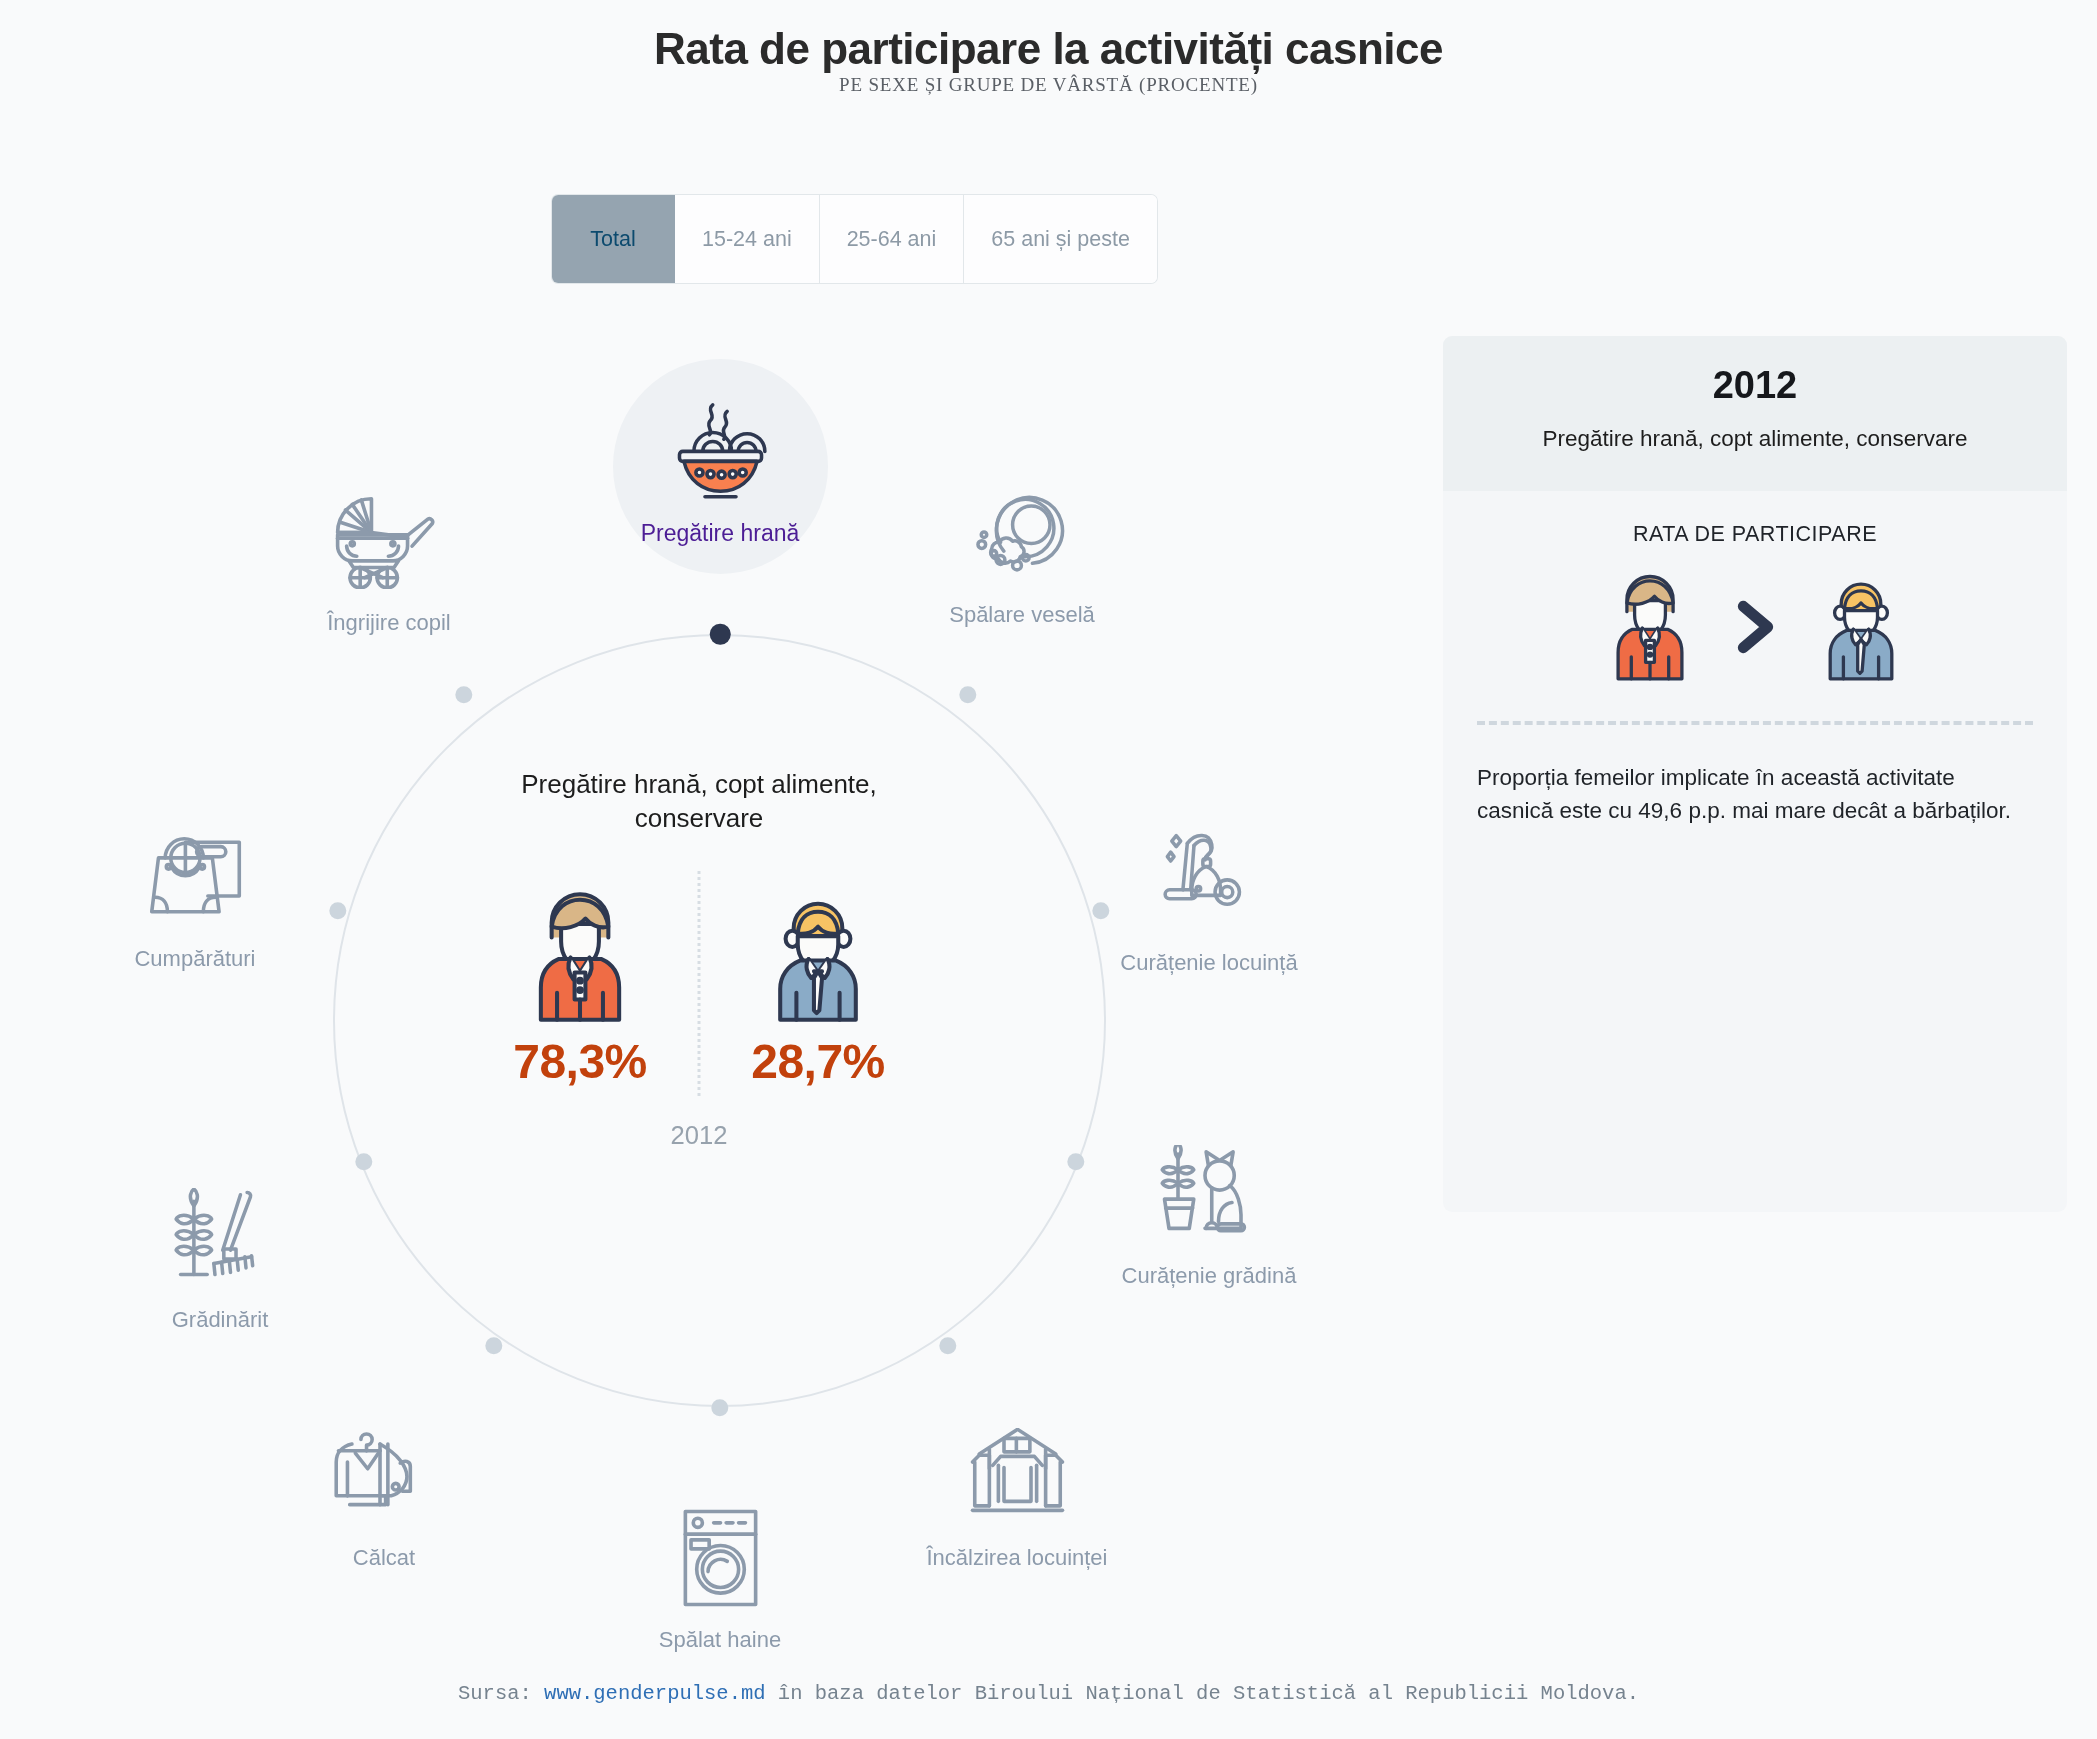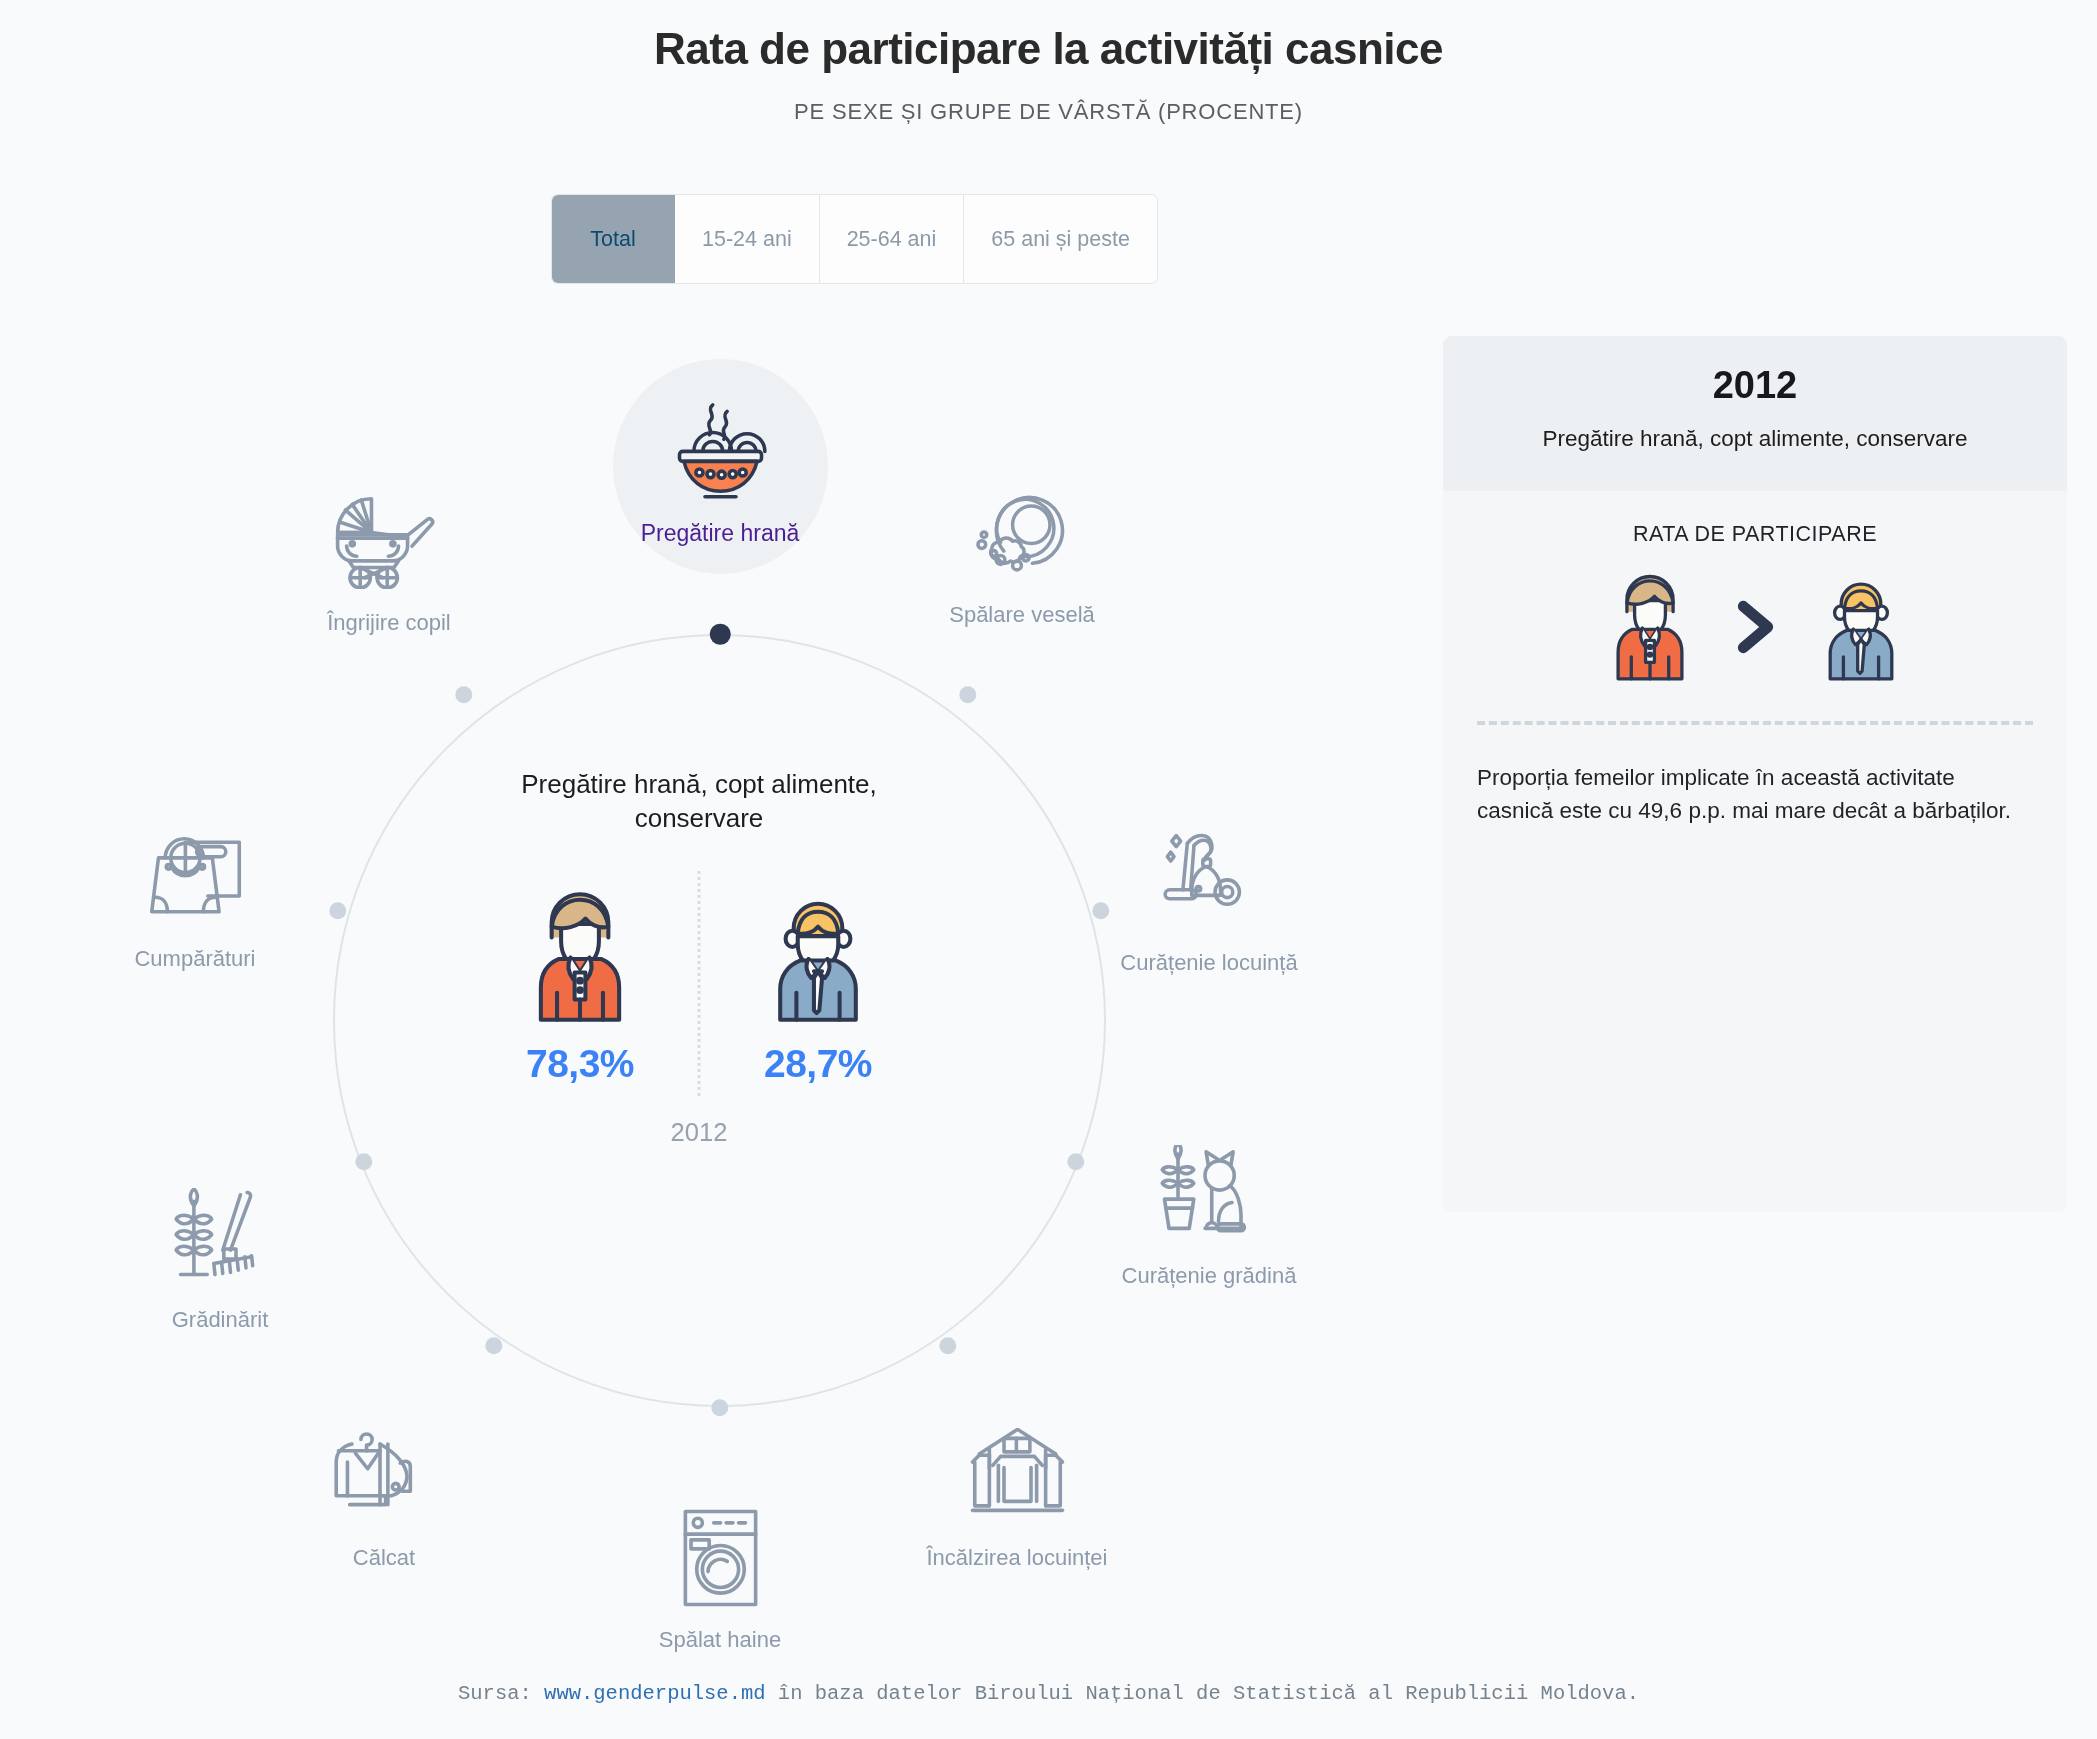--- a/index.html
+++ b/index.html
@@ -11,22 +11,23 @@
   }
   .page { position: relative; width: 2097px; height: 1739px; background: #f9fafb; border-radius: 10px; }
 
   
   .header { position: absolute; top: 24.6px; left: 0; width: 100%; text-align: center; }
   .title {
     font-size: 44px; font-weight: bold; color: #2b2b2b;
     letter-spacing: -0.5px; line-height: 1.1;
   }
   .subtitle {
-    margin-top: 26px; font-size: 22px; color: #5a5f66;
+    margin-top: 1px; font-size: 19px; color: #5a5f66;
     letter-spacing: 0.8px;
+    font-family: Liberation Serif, serif;
   }
 
   
   .tabs {
     position: absolute; top: 195px; left: 552px;
     display: flex; height: 88px;
     border-radius: 6.1px; overflow: hidden;
     box-shadow: 0 0 0 1px #e2e7ea;
     background: #fdfdfe;
   }
@@ -77,21 +78,21 @@
   .center { position: absolute; left: 461px; top: 768px; width: 476px; text-align: center; }
   .center .activity {
     font-size: 26px; color: #1d1d1d; line-height: 1.3; font-weight: 400;
   }
   .pair { margin-top: 51px; display: flex; align-items: flex-start; justify-content: center; position: relative; }
   .pair .col { width: 50%; display: flex; flex-direction: column; align-items: center; }
   .pair .sep {
     position: absolute; left: 50%; top: -15.4px; width: 0; height: 225px;
     border-left: 3.6px dotted #d7dde3; transform: translateX(-50%);
   }
-  .pct { margin-top: 17px; font-size: 39px; font-weight: bold; color: #3b82f6; letter-spacing: -0.5px; }
+  .pct { margin-top: 9px; font-size: 48px; font-weight: bold; color: #c2410c; letter-spacing: -0.5px; }
   .year-center { margin-top: 32px; font-size: 25.6px; color: #97a2ad; }
 
   
   .panel {
     position: absolute; left: 1443px; top: 336px;
     width: 624px; height: 876px;
     border-radius: 9.2px; overflow: hidden;
     background: #f4f6f8;
   }
   .panel-head {

